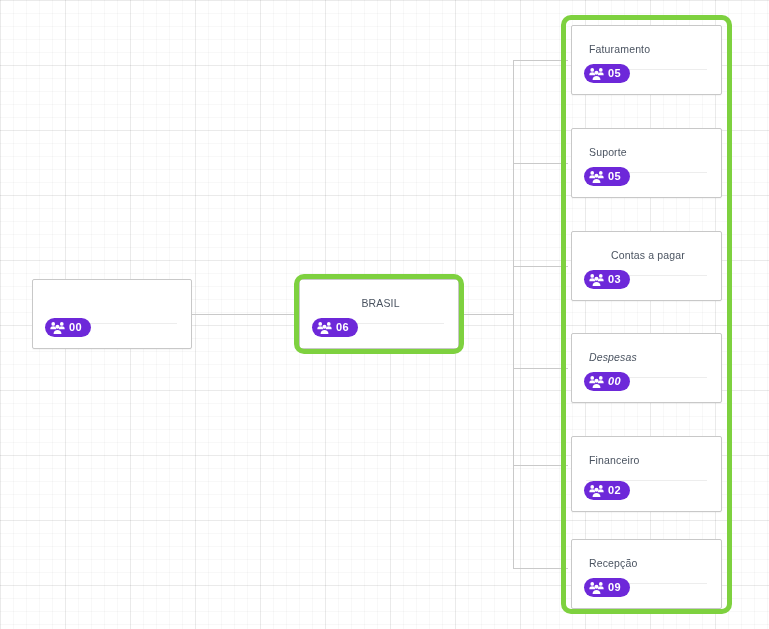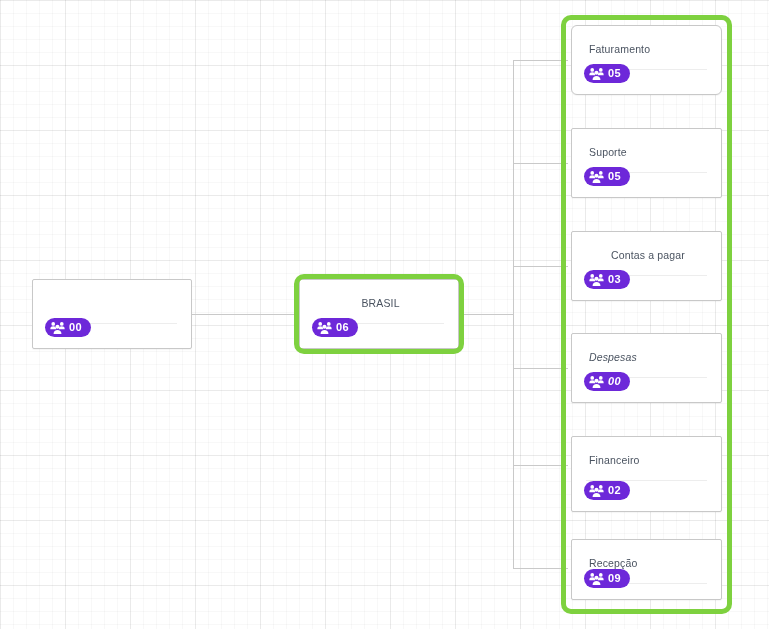--- a/index.html
+++ b/index.html
@@ -163,21 +163,21 @@
         <path d="M9.5 8.3c0-1.7 1.4-2.6 3.1-2.6s3.1 0.9 3.1 2.6v0.7H9.5z" fill="#ffffff"></path>
         <circle cx="8" cy="6.2" r="2.2" fill="#ffffff"></circle>
         <path d="M3.8 13.4c0-2.3 1.9-3.7 4.2-3.7s4.2 1.4 4.2 3.7v0.6H3.8z" fill="#ffffff"></path>
       </svg>
       <span class="badge-count">06</span>
     </div>
   </div>
   <div class="selected-wrap" style="left:294px; top:274px; width:170px; height:80px;"></div>
 
   <div id="children-layer">
-      <div class="node" style="left: 571px; top: 25px; width: 151px; height: 70px; border-radius: 6px;">
+      <div class="node" style="left: 571px; top: 25px; width: 151px; height: 70px;">
         <div class="node-title">Faturamento</div>
         <div class="node-divider"></div>
         <div class="badge">
           <svg class="badge-icon" viewBox="0 0 16 14">
             <circle cx="3.4" cy="3.1" r="2.0" fill="#ffffff"></circle>
             <circle cx="12.6" cy="3.1" r="2.0" fill="#ffffff"></circle>
             <path d="M0.3 8.3c0-1.7 1.4-2.6 3.1-2.6s3.1 0.9 3.1 2.6v0.7H0.3z" fill="#ffffff"></path>
             <path d="M9.5 8.3c0-1.7 1.4-2.6 3.1-2.6s3.1 0.9 3.1 2.6v0.7H9.5z" fill="#ffffff"></path>
             <circle cx="8" cy="6.2" r="2.2" fill="#ffffff"></circle>
             <path d="M3.8 13.4c0-2.3 1.9-3.7 4.2-3.7s4.2 1.4 4.2 3.7v0.6H3.8z" fill="#ffffff"></path>
@@ -238,21 +238,21 @@
             <circle cx="3.4" cy="3.1" r="2.0" fill="#ffffff"></circle>
             <circle cx="12.6" cy="3.1" r="2.0" fill="#ffffff"></circle>
             <path d="M0.3 8.3c0-1.7 1.4-2.6 3.1-2.6s3.1 0.9 3.1 2.6v0.7H0.3z" fill="#ffffff"></path>
             <path d="M9.5 8.3c0-1.7 1.4-2.6 3.1-2.6s3.1 0.9 3.1 2.6v0.7H9.5z" fill="#ffffff"></path>
             <circle cx="8" cy="6.2" r="2.2" fill="#ffffff"></circle>
             <path d="M3.8 13.4c0-2.3 1.9-3.7 4.2-3.7s4.2 1.4 4.2 3.7v0.6H3.8z" fill="#ffffff"></path>
           </svg>
           <span class="badge-count">02</span>
         </div>
       </div>
-      <div class="node" style="left: 571px; top: 539px; width: 151px; height: 61px; padding-left: 38px;">
+      <div class="node" style="left: 571px; top: 539px; width: 151px; height: 70px; padding-left: 38px;">
         <div class="node-title">Recepção</div>
         <div class="node-divider"></div>
         <div class="badge">
           <svg class="badge-icon" viewBox="0 0 16 14">
             <circle cx="3.4" cy="3.1" r="2.0" fill="#ffffff"></circle>
             <circle cx="12.6" cy="3.1" r="2.0" fill="#ffffff"></circle>
             <path d="M0.3 8.3c0-1.7 1.4-2.6 3.1-2.6s3.1 0.9 3.1 2.6v0.7H0.3z" fill="#ffffff"></path>
             <path d="M9.5 8.3c0-1.7 1.4-2.6 3.1-2.6s3.1 0.9 3.1 2.6v0.7H9.5z" fill="#ffffff"></path>
             <circle cx="8" cy="6.2" r="2.2" fill="#ffffff"></circle>
             <path d="M3.8 13.4c0-2.3 1.9-3.7 4.2-3.7s4.2 1.4 4.2 3.7v0.6H3.8z" fill="#ffffff"></path>

